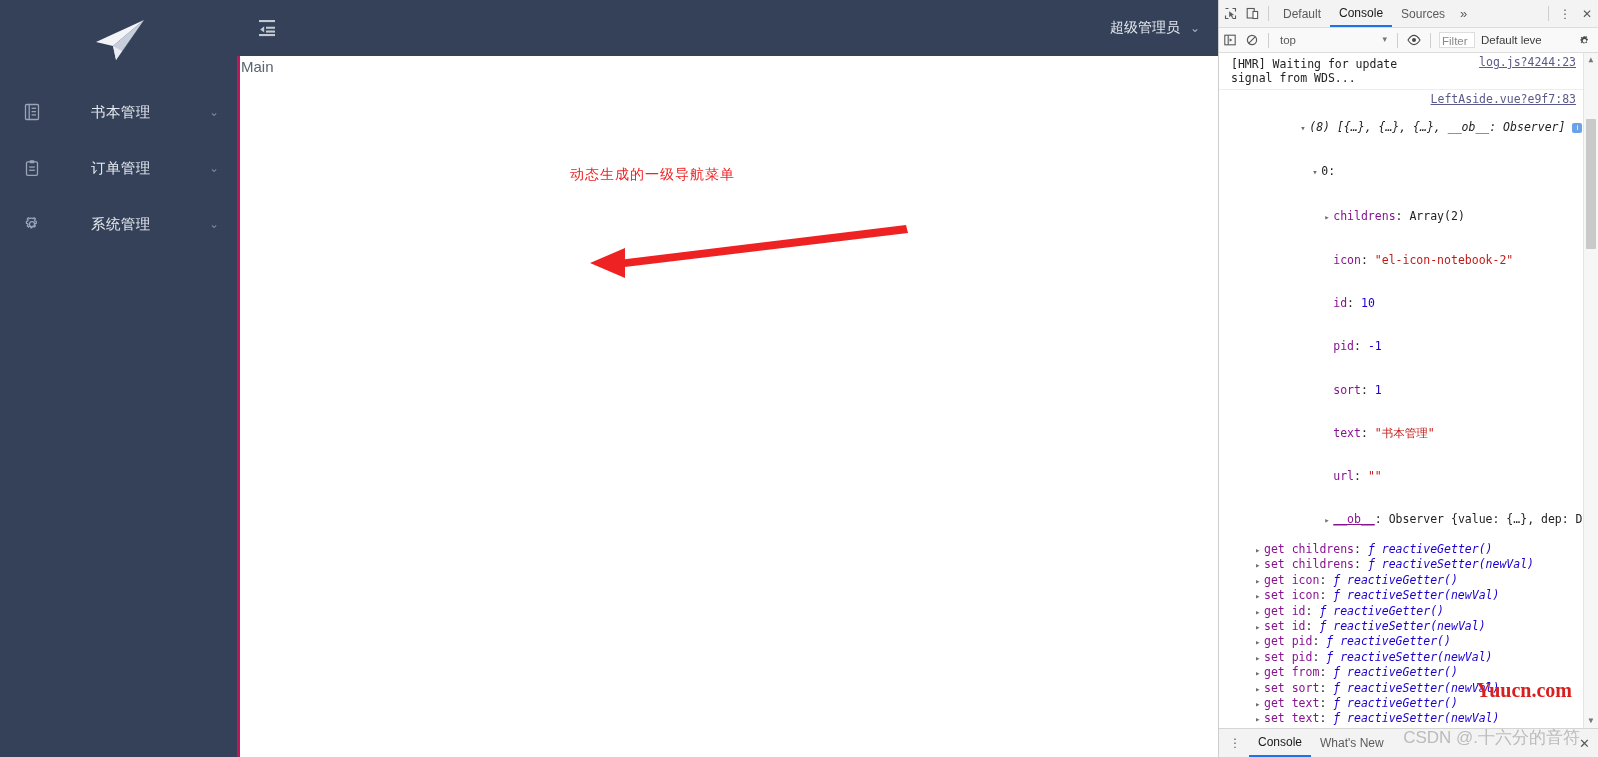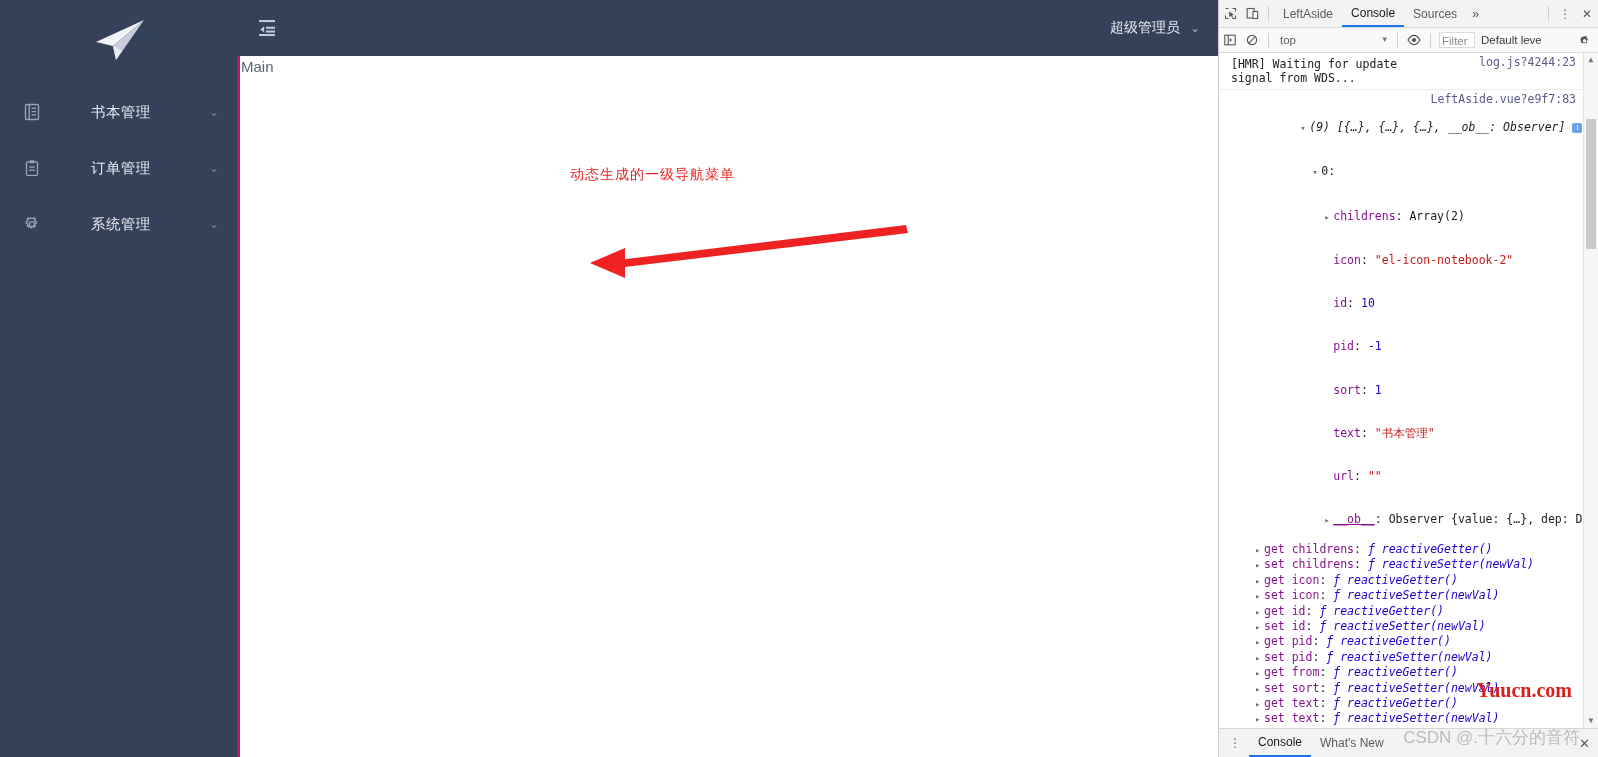--- a/index.html
+++ b/index.html
@@ -187,21 +187,21 @@
     font-family: "DejaVu Sans Mono", "Liberation Mono", monospace;
     font-size: 11.5px;
     line-height: 14.4px;
     color: #222;
     background: #fff;
   }
   .log-group { border-bottom: 1px solid #ededed; padding: 2px 0 2px 0; position: relative; }
   .log-hmr { padding: 2px 0 1px 12px; }
   .log-src {
     position: absolute; right: 22px;
-    color: #5a5a8a; cursor: pointer;
+    color: #5a5a8a; text-decoration: underline; cursor: pointer;
     font-size: 11.5px;
   }
   .obj-row { padding-left: 12px; white-space: pre; position: relative; }
   .tri {
     display: inline-block; width: 9px; color: #6e6e6e; font-size: 9px;
   }
   .kw-prop  { color: #881391; }
   .kw-protoprop { color: #881391; text-decoration: underline; }
   .kw-str   { color: #c41a16; }
   .kw-num   { color: #1c00cf; }
@@ -360,21 +360,21 @@
           <polygon points="5.2,4.3 5.2,10.3 6.9,8.7 8.1,11 9.2,10.4 8,8.2 10.1,8" fill="#5a5a5a"></polygon>
         </svg>
       </div>
       <div class="dt-icon-btn">
         <svg width="13" height="13" viewBox="0 0 13 13">
           <rect x="1.2" y="1.5" width="7" height="9.5" fill="none" stroke="#5a5a5a" stroke-width="1.1"></rect>
           <rect x="7" y="4.5" width="4.6" height="7" fill="#fff" stroke="#5a5a5a" stroke-width="1.1"></rect>
         </svg>
       </div>
       <div class="dt-sep"></div>
-      <div class="dt-tab">LeftAside</div>
+      <div class="dt-tab">Default</div>
       <div class="dt-tab active">Console</div>
       <div class="dt-tab">Sources</div>
       <div class="dt-more">»</div>
       <div class="dt-right">
         <div class="dt-sep"></div>
         <div class="dt-icon-btn">⋮</div>
         <div class="dt-icon-btn">✕</div>
       </div>
     </div>
 
@@ -422,21 +422,21 @@
 signal from WDS...</div>
         <div class="log-src" style="top:2px;">log.js?4244:23</div>
       </div>
 
       <div class="log-group">
         <div style="height:14px;position:relative;">
           <div class="log-src" style="top:0;">LeftAside.vue?e9f7:83</div>
         </div>
 
         <div class="obj-row">
-          <span class="tri">▾</span><span class="kw-italic">(9) [{…}, {…}, {…}, __ob__: Observer]</span> <span class="info-badge">i</span>
+          <span class="tri">▾</span><span class="kw-italic">(8) [{…}, {…}, {…}, __ob__: Observer]</span> <span class="info-badge">i</span>
         </div>
 
         <div class="obj-row" style="padding-left:24px;">
           <span class="tri">▾</span><span class="kw-plain">0:</span>
         </div>
 
         <div class="obj-row" style="padding-left:36px;">
           <span class="tri">▸</span><span class="kw-prop">childrens</span><span class="kw-plain">: </span><span class="kw-plain">Array(2)</span>
         </div>
         <div class="obj-row" style="padding-left:45px;">

